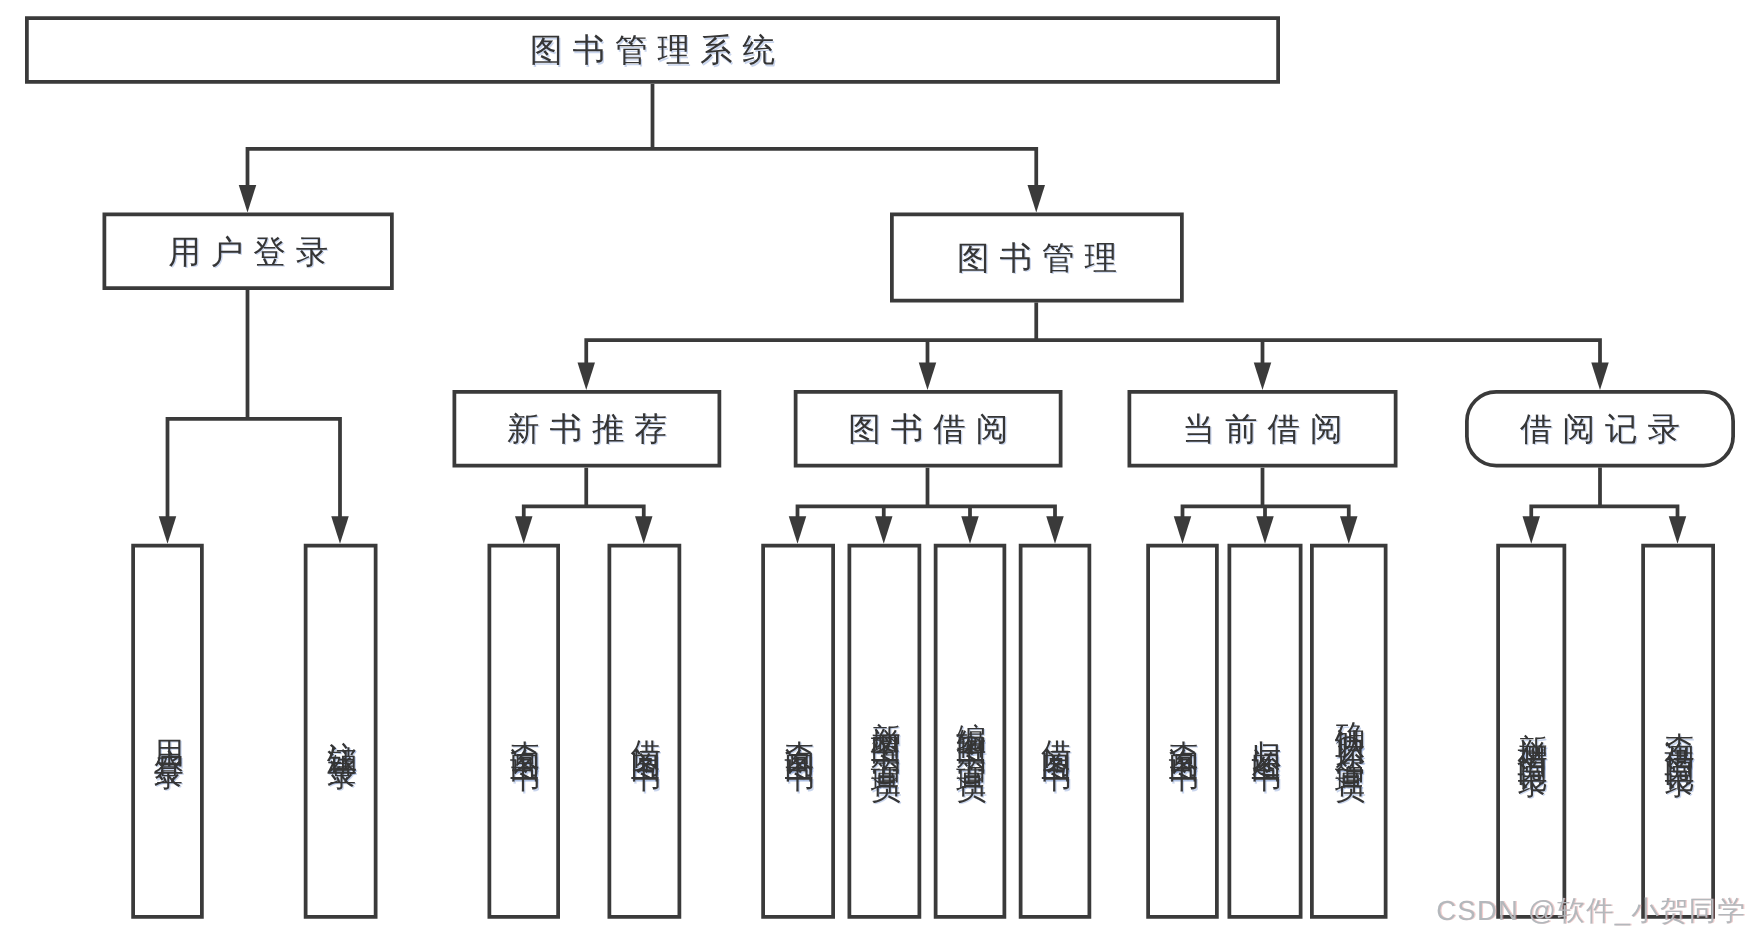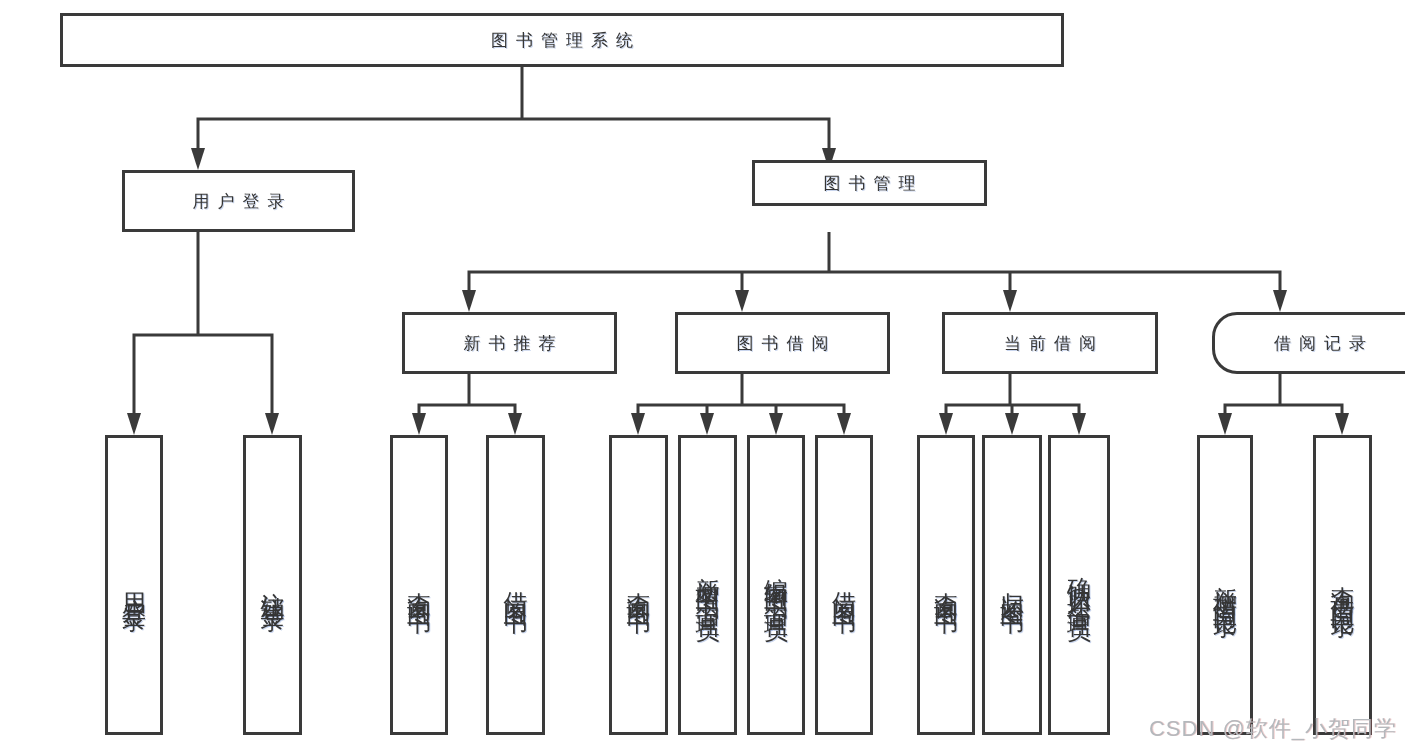--- a/index.html
+++ b/index.html
@@ -7,31 +7,31 @@
     position:relative;width:1405px;height:747px;background:#ffffff;overflow:hidden;
     font-family:"Liberation Sans",sans-serif;
   }
   .connector-layer{position:absolute;left:0;top:0;width:1405px;height:747px;z-index:1;}
   .node{
     position:absolute;box-sizing:border-box;border:3px solid #3a3a3a;background:#ffffff;
     display:flex;align-items:center;justify-content:center;
     color:#353535;z-index:2;
     text-shadow:1px 1px 0 rgba(120,150,210,0.40);
   }
-  .node.h{font-size:17px;letter-spacing:8px;text-indent:8px;white-space:nowrap;margin-left:40px;}
+  .node.h{font-size:26px;letter-spacing:8px;text-indent:8px;white-space:nowrap;}
   .node.v{
     writing-mode:vertical-rl;text-orientation:mixed;
     font-size:24px;letter-spacing:6px;line-height:1;
     top:435px;height:300px;
   }
   
   #n-root{left:20px;top:13px;width:1004px;height:54px;}
   
   #n-l2-0{left:82px;top:170px;width:233px;height:62px;}
-  #n-l2-1{left:712px;top:160px;width:235px;height:46px;}
+  #n-l2-1{left:712px;top:170px;width:235px;height:72px;}
   
   #n-l3-0{left:362px;top:312px;width:215px;height:62px;}
   #n-l3-1{left:635px;top:312px;width:215px;height:62px;}
   #n-l3-2{left:902px;top:312px;width:216px;height:62px;}
   #n-l3-3{left:1172px;top:312px;width:216px;height:62px;border-radius:25px;}
   
   #n-lf-0{left:105px;width:58px;}
   #n-lf-1{left:243px;width:59px;}
   #n-lf-2{left:390px;width:58px;}
   #n-lf-3{left:486px;width:59px;}

